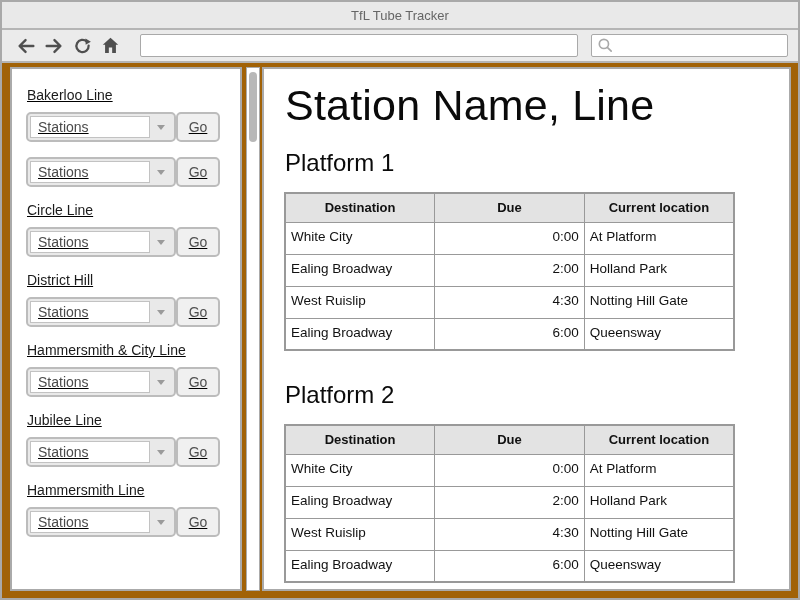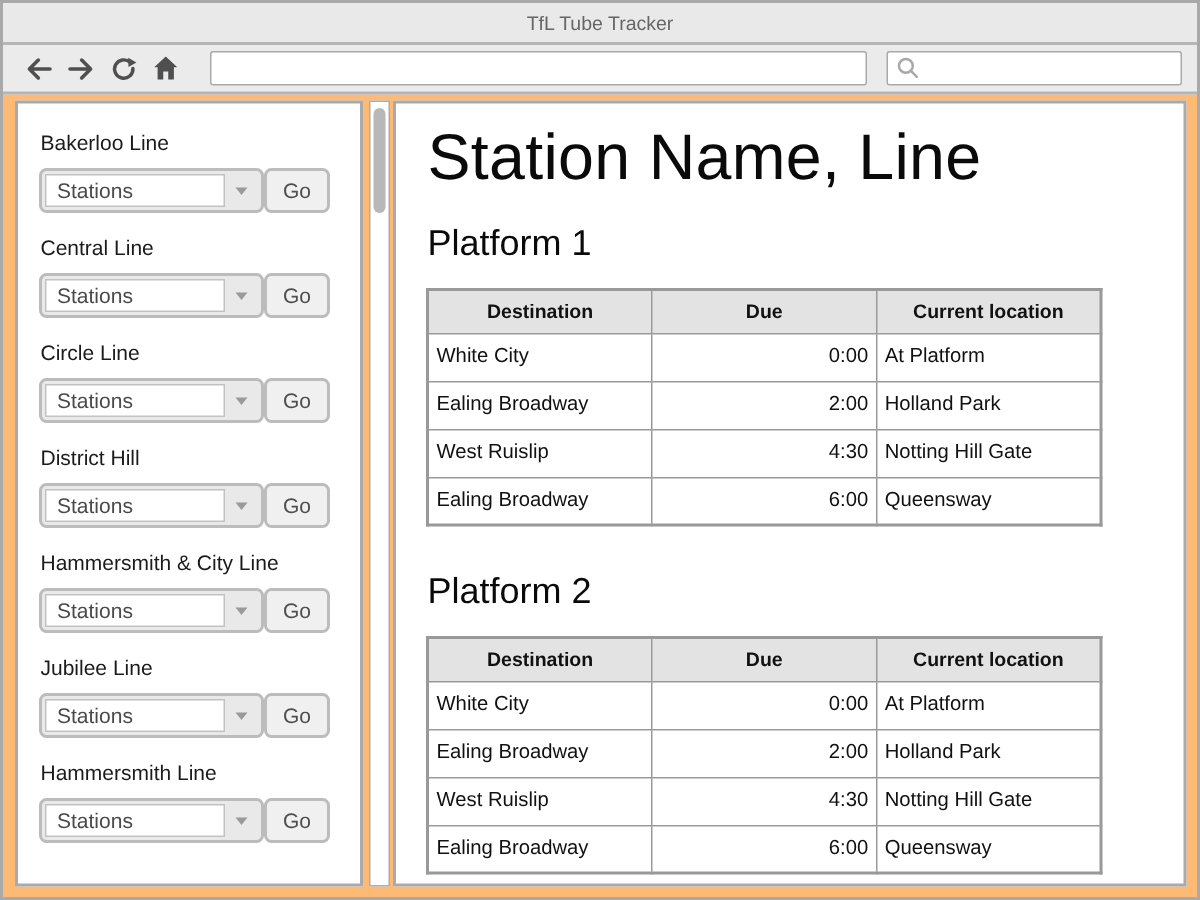--- a/index.html
+++ b/index.html
@@ -4,21 +4,21 @@
 <style>
   * { margin: 0; padding: 0; box-sizing: border-box; }
   html, body { width: 800px; height: 600px; }
   body {
     font-family: "Liberation Sans", "DejaVu Sans", sans-serif;
     background: #fff;
   }
   .window {
     width: 800px; height: 600px;
     border: 2px solid #a9a9a9;
-    background: #fdba74;
+    background: #a16207;
     display: flex; flex-direction: column;
     overflow: hidden;
   }
   
   .titlebar {
     height: 28px; flex: 0 0 28px;
     background: #e9e9e9;
     border-bottom: 2px solid #b5b5b5;
     display: flex; align-items: center; justify-content: center;
   }
@@ -64,20 +64,21 @@
     overflow: hidden;
   }
   .panel {
     background: #fff;
     border: 2px solid #aaa;
   }
   .sidebar {
     width: 232px; flex: 0 0 232px;
     padding: 18px 12px 0 14px;
     overflow: hidden;
+    text-decoration: underline;
   }
   .line-label {
     font-size: 14px; color: #1b1b1b;
     margin: 0 0 9px 1px;
   }
   .line-block { margin-bottom: 15px; }
   .line-controls { display: flex; align-items: center; }
   .dropdown {
     width: 150px; height: 30px;
     border: 2px solid #bcbcbc; border-radius: 5px;
@@ -226,21 +227,20 @@
             <div class="dd-field">Stations</div>
             <div class="dd-arrow">
                 <span class="tri"></span>
               </div>
           </div>
           <button class="go-btn">Go</button>
         </div>
       </div>
 
       <div class="line-block">
-        <div class="line-label">Central Line</div>
         <div class="line-controls">
           <div class="dropdown">
             <div class="dd-field">Stations</div>
             <div class="dd-arrow">
                 <span class="tri"></span>
               </div>
           </div>
           <button class="go-btn">Go</button>
         </div>
       </div>

